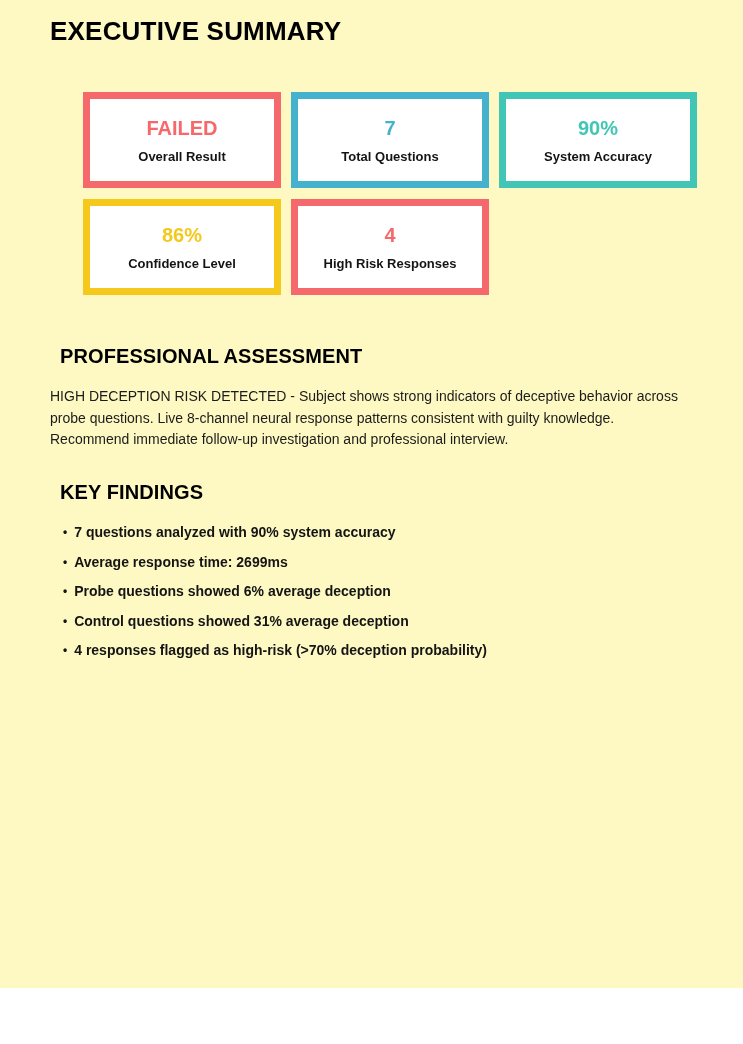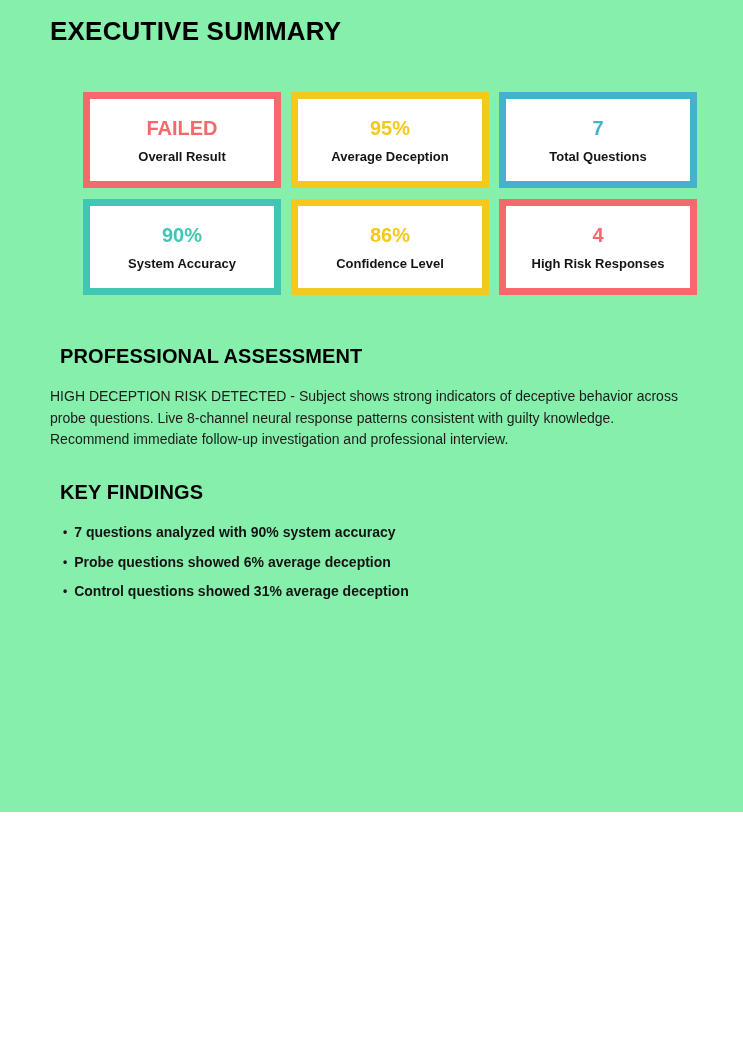--- a/index.html
+++ b/index.html
@@ -4,22 +4,22 @@
 <style>
   * { margin: 0; padding: 0; box-sizing: border-box; }
   html, body { background: #ffffff; }
   body {
     font-family: "Liberation Sans", "DejaVu Sans", sans-serif;
     color: #141414;
   }
   .page {
     position: relative;
     width: 743px;
-    height: 812px;
-    background: #86efac;
+    height: 988px;
+    background: #fef9c3;
     overflow: hidden;
   }
   .page-title {
     position: absolute;
     top: 16px;
     left: 50px;
     font-size: 26px;
     font-weight: bold;
     letter-spacing: 0.2px;
     color: #000000;
@@ -110,24 +110,20 @@
 
 <div class="page">
 
   <h1 class="page-title">EXECUTIVE SUMMARY</h1>
 
   <div class="cards">
     <div class="stat-card" style="border-color: rgb(245, 105, 108);">
       <div class="stat-value" style="color: rgb(245, 105, 108);">FAILED</div>
       <div class="stat-label">Overall Result</div>
     </div>
-    <div class="stat-card" style="border-color: rgb(245, 200, 28);">
-      <div class="stat-value" style="color: rgb(245, 200, 28);">95%</div>
-      <div class="stat-label">Average Deception</div>
-    </div>
     <div class="stat-card" style="border-color: rgb(69, 178, 205);">
       <div class="stat-value" style="color: rgb(69, 178, 205);">7</div>
       <div class="stat-label">Total Questions</div>
     </div>
     <div class="stat-card" style="border-color: rgb(65, 198, 181);">
       <div class="stat-value" style="color: rgb(65, 198, 181);">90%</div>
       <div class="stat-label">System Accuracy</div>
     </div>
     <div class="stat-card" style="border-color: rgb(245, 200, 28);">
       <div class="stat-value" style="color: rgb(245, 200, 28);">86%</div>
@@ -138,19 +134,21 @@
       <div class="stat-label">High Risk Responses</div>
     </div>
   </div>
 
   <h2 class="section-heading" id="assessment-heading">PROFESSIONAL ASSESSMENT</h2>
   <p class="assessment-body">HIGH DECEPTION RISK DETECTED - Subject shows strong indicators of deceptive behavior across probe questions. Live 8-channel neural response patterns consistent with guilty knowledge. Recommend immediate follow-up investigation and professional interview.</p>
 
   <h2 class="section-heading" id="findings-heading">KEY FINDINGS</h2>
   <div class="findings-list">
     <div class="finding-item">7 questions analyzed with 90% system accuracy</div>
+    <div class="finding-item">Average response time: 2699ms</div>
     <div class="finding-item">Probe questions showed 6% average deception</div>
     <div class="finding-item">Control questions showed 31% average deception</div>
+    <div class="finding-item">4 responses flagged as high-risk (&gt;70% deception probability)</div>
   </div>
 
   <div class="page-footer">Page 2 of 4</div>
 
 </div>
 
 </body></html>

